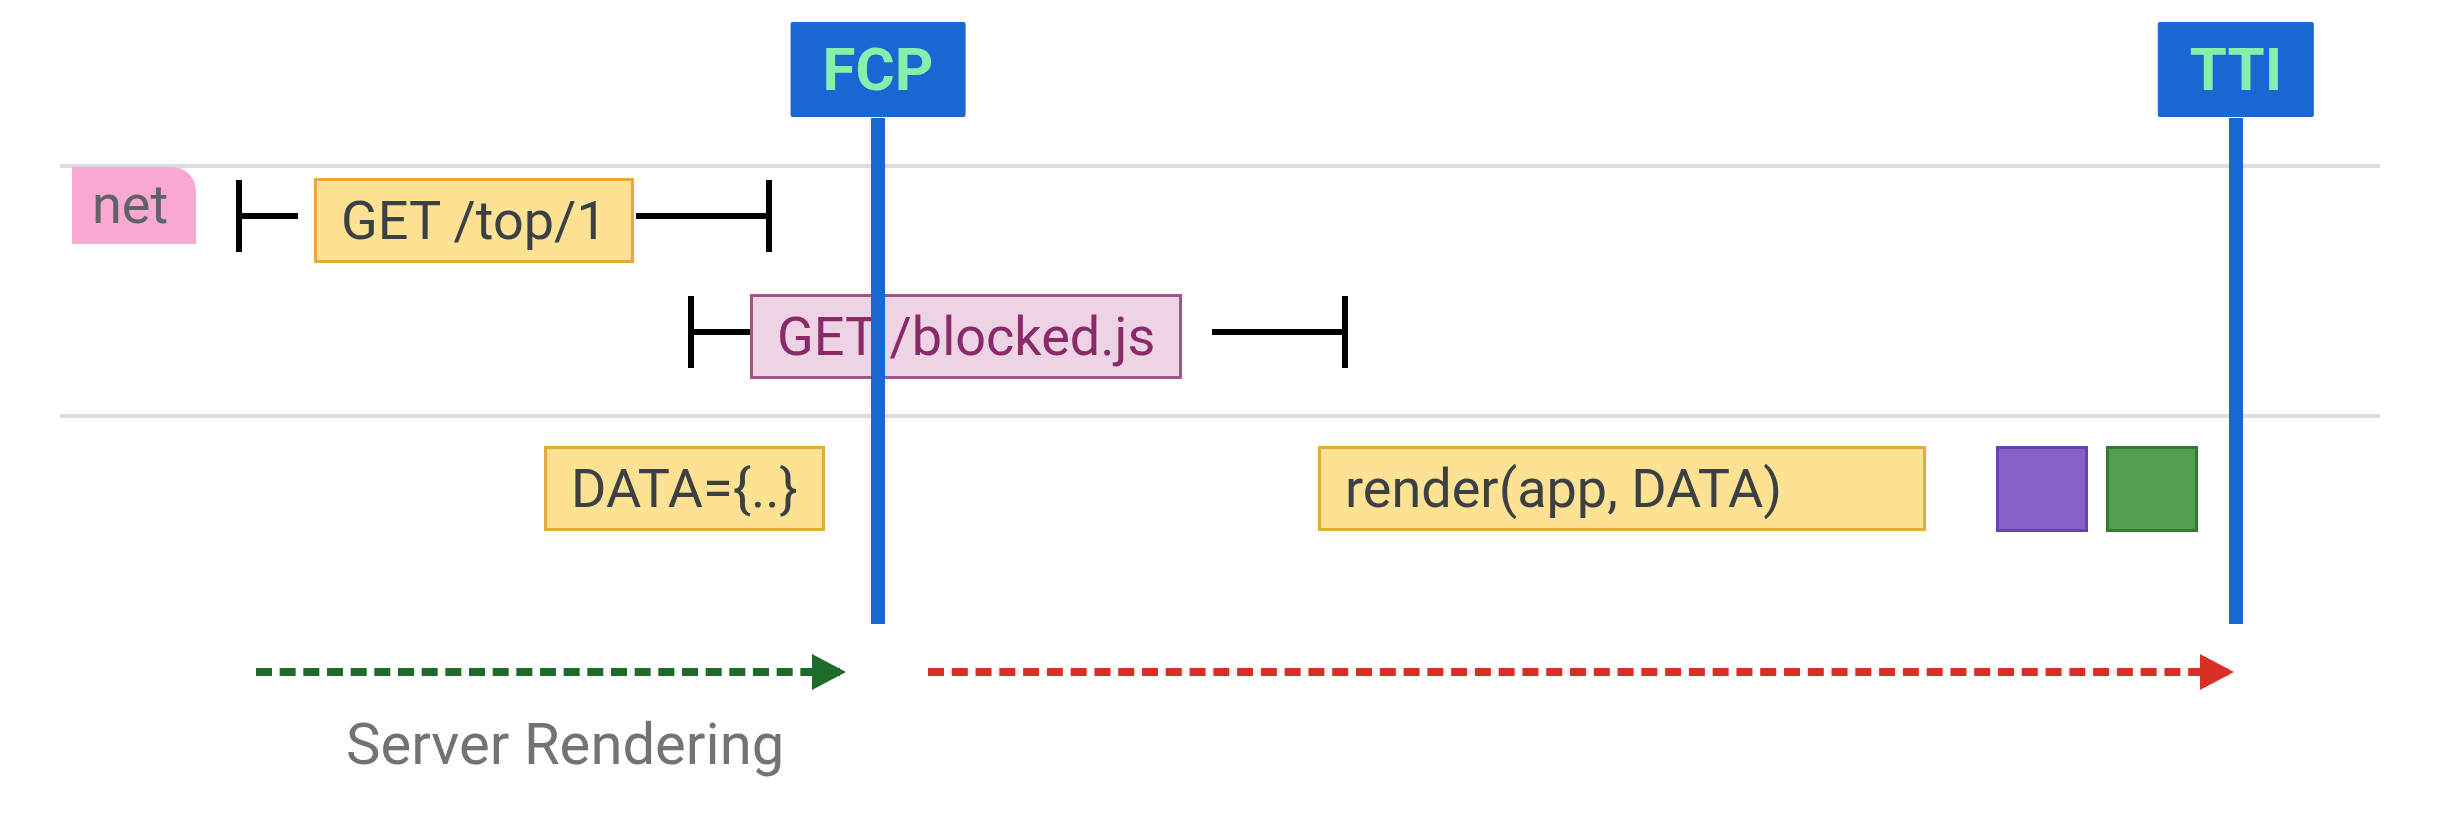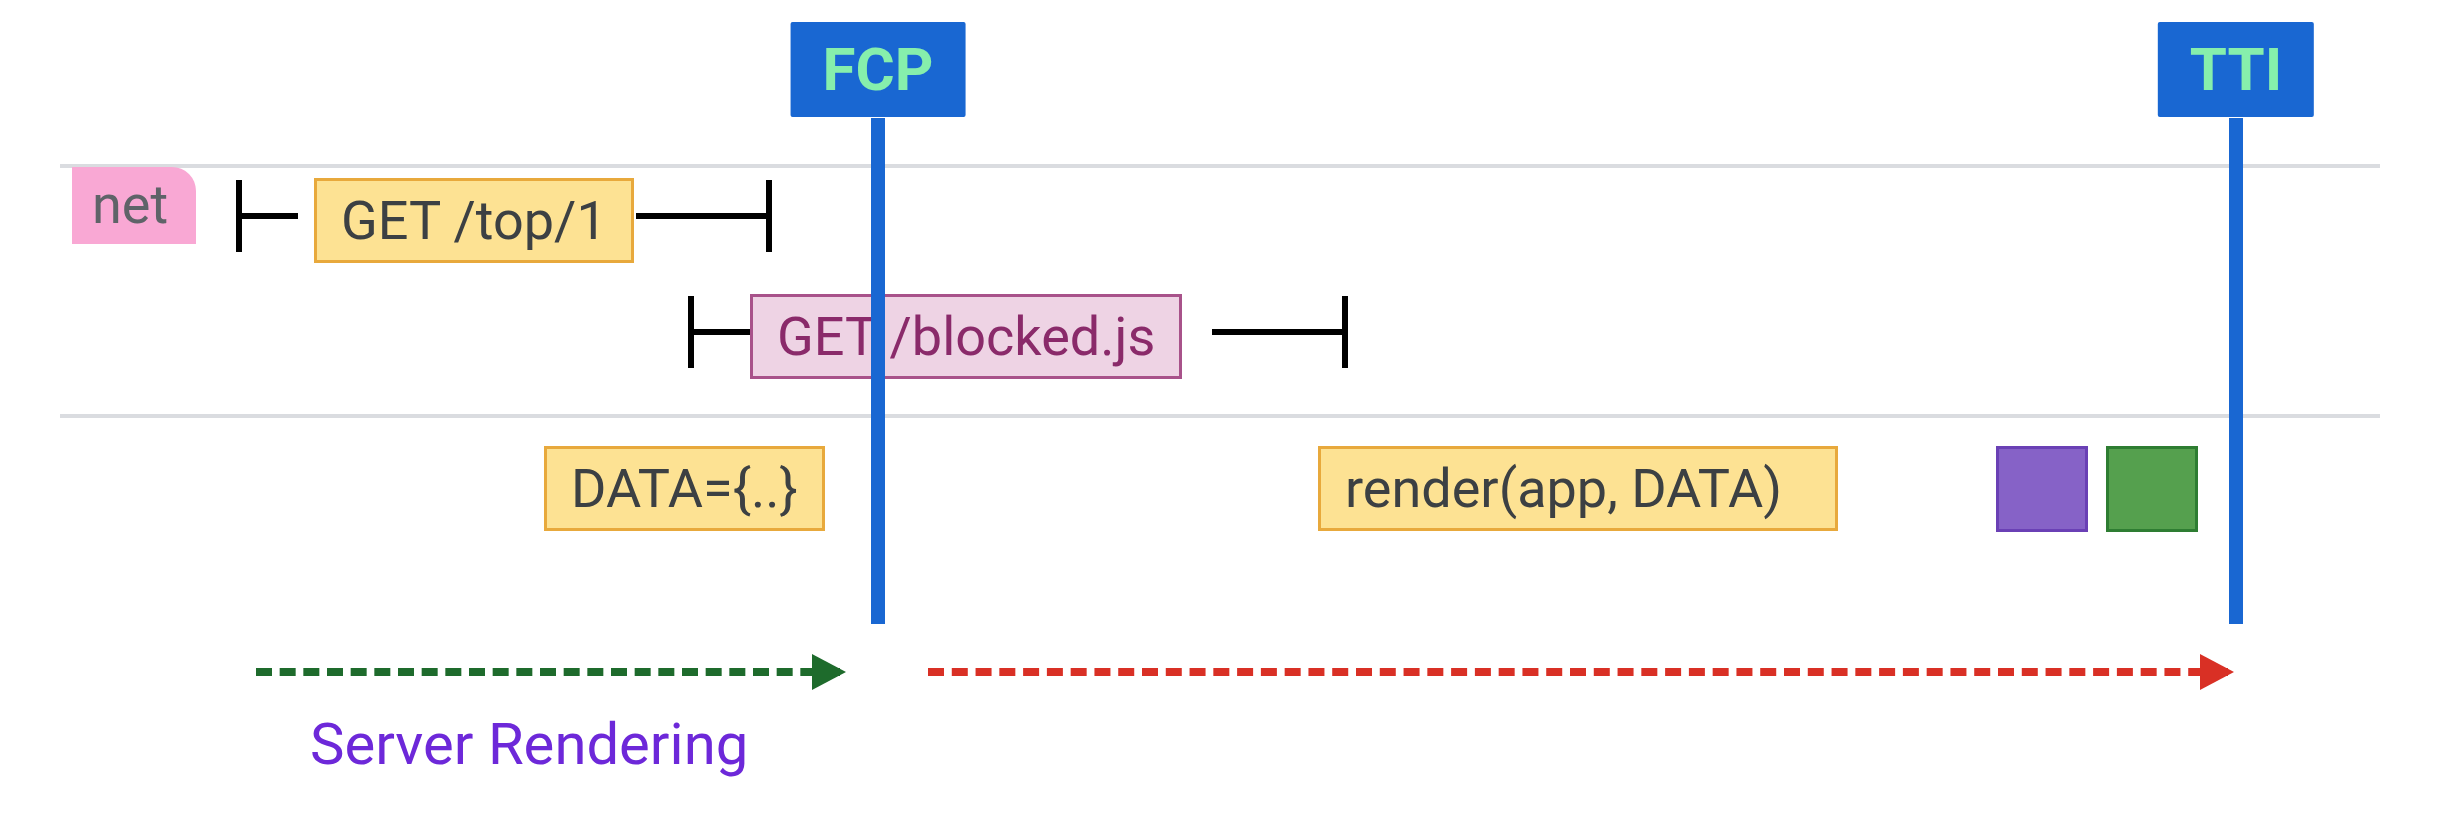--- a/index.html
+++ b/index.html
@@ -97,21 +97,21 @@
   }
   .green .arrow-line { border-color: #1e6b2c; }
   .green .arrow-head { border-left-color: #1e6b2c; }
   .red   .arrow-line { border-color: #d93025; }
   .red   .arrow-head { border-left-color: #d93025; }
   .phase-label {
     position: absolute;
     font-size: 58px;
     white-space: nowrap;
   }
-  .phase-green { color: #6d28d9; }
+  .phase-green { color: #737373; margin-left: 36px; }
   .phase-red   { color: #d93025; }
 </style>
 </head>
 <body>
 
 <div class="diagram">
 
   <div class="flag" style="left:878px; top:22px;">FCP</div>
   <div class="vline" style="left:878px;"></div>
 
@@ -130,21 +130,21 @@
   <div class="whisker v" style="left:688px; top:296px; height:72px;"></div>
   <div class="whisker h" style="left:688px; top:329px; width:62px;"></div>
   <div class="box box-pink" style="left:750px; top:294px;">GET /blocked.js</div>
   <div class="whisker h" style="left:1212px; top:329px; width:130px;"></div>
   <div class="whisker v" style="left:1342px; top:296px; height:72px;"></div>
 
   <div class="track-line" style="top:414px;"></div>
 
   <div class="box box-yellow" style="left:544px; top:446px;">DATA={..}</div>
 
-  <div class="box box-yellow" style="left:1318px; top:446px; width:520px;">render(app, DATA)</div>
+  <div class="box box-yellow" style="left:1318px; top:446px; width:608px;">render(app, DATA)</div>
 
   <div class="box box-purple" style="left:1996px; top:446px; width:92px; height:86px; padding:0;"></div>
   <div class="box box-green" style="left:2106px; top:446px; width:92px; height:86px; padding:0;"></div>
 
   <div class="arrow-wrap green" style="left:256px; top:668px; width:584px;">
     <div class="arrow-line"></div>
     <div class="arrow-head"></div>
   </div>
   <div class="phase-label phase-green" style="left:310px; top:710px;">Server Rendering</div>
 

